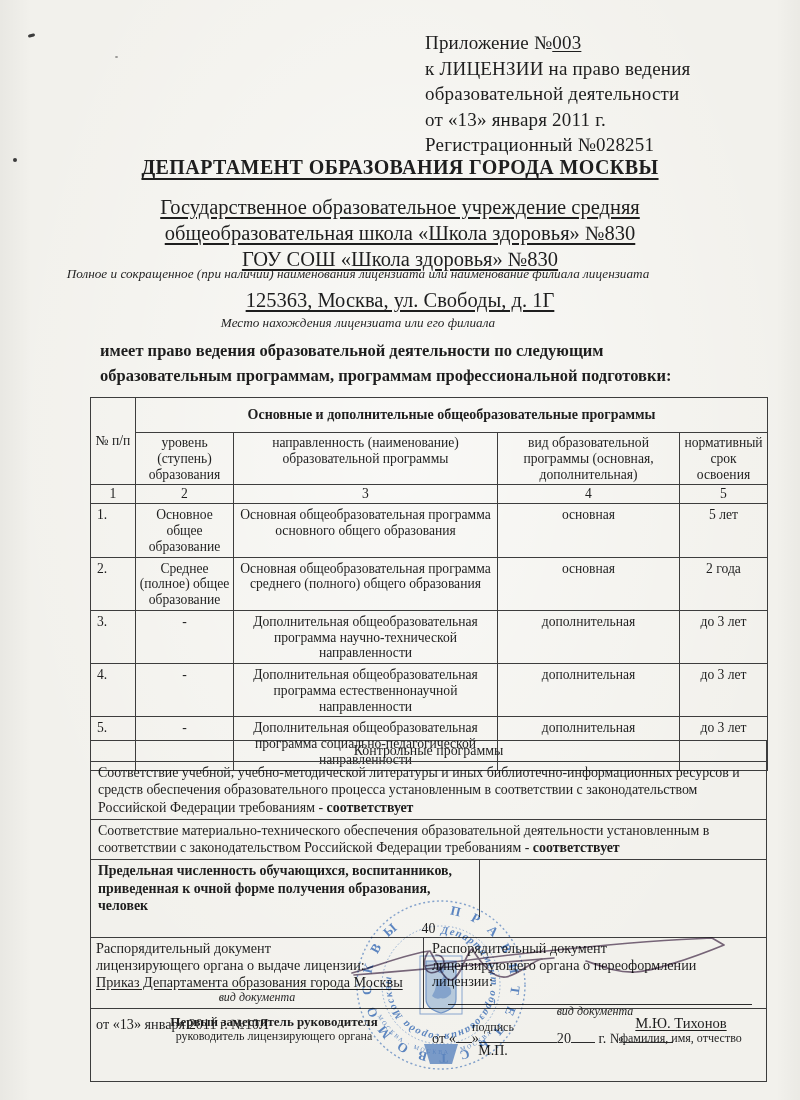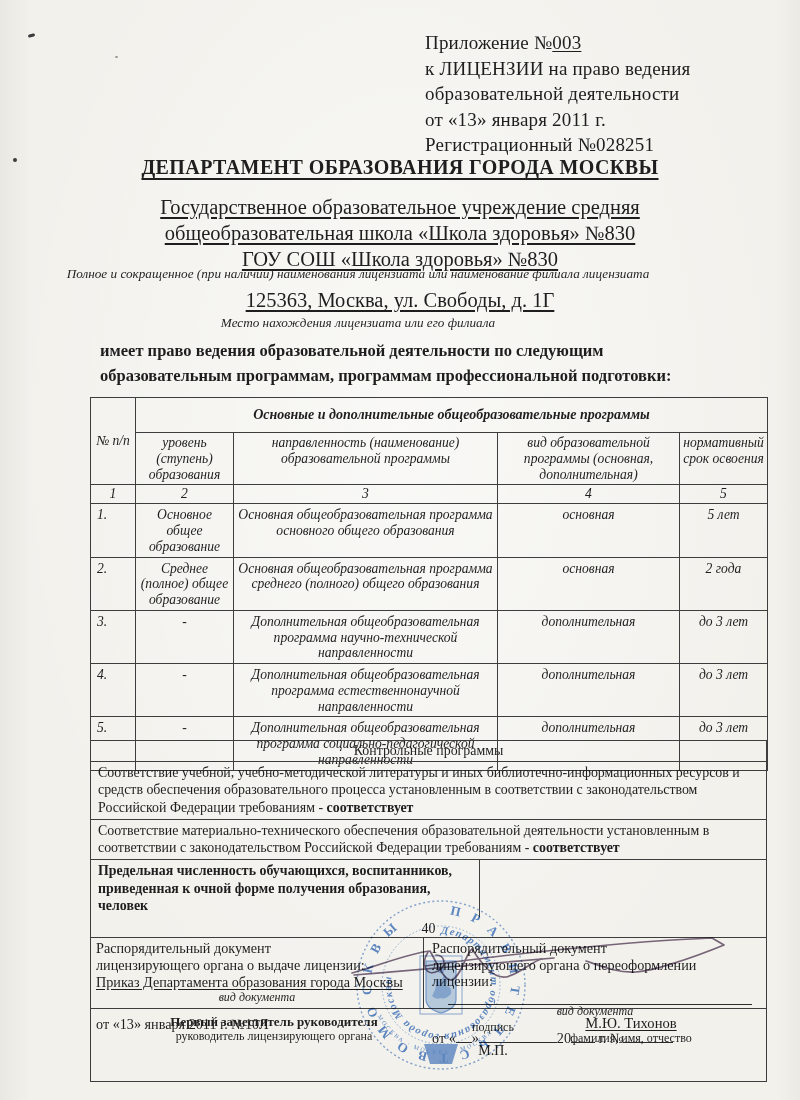--- a/index.html
+++ b/index.html
@@ -29,21 +29,21 @@
   .school div span{text-decoration:underline;text-underline-offset:3px;}
   .caption-italic{position:absolute;left:0;width:716px;text-align:center;font-style:italic;font-size:13.2px;color:#262626;}
   .addr{position:absolute;left:0;top:289px;width:800px;text-align:center;font-size:20.5px;}
   .addr span{text-decoration:underline;text-underline-offset:3px;}
 
   .intro{position:absolute;left:100px;top:338px;width:640px;font-weight:bold;font-size:16.5px;line-height:25px;}
 
   
   .t1{position:absolute;left:90px;top:397px;border-collapse:collapse;table-layout:fixed;width:677px;
       font-size:13.6px;line-height:1.16;}
-  .t1 td{border:1px solid #3d3d3d;text-align:center;vertical-align:top;padding:2px 3px;font-style:italic;}
+  .t1 td{border:1px solid #3d3d3d;text-align:center;vertical-align:top;padding:2px 3px;}
   .t1 .group-hdr td{vertical-align:middle;}
   .t1 .group-title{font-weight:bold;font-size:14px;height:30px;}
   .t1 .numhdr{vertical-align:middle;}
   .t1 .nums td{padding:1px 0;height:16px;}
   .t1 .data td{height:44px;padding-top:3px;}
   .t1 .data td.c-num{text-align:left;padding-left:6px;}
 
   
   .t2{position:absolute;left:90px;top:740px;width:675px;border:1px solid #3d3d3d;font-size:13.9px;line-height:1.24;}
   .t2 .row{border-bottom:1px solid #3d3d3d;}
@@ -64,21 +64,21 @@
   .blank-line{height:14px;border-bottom:1px solid #2c2c2c;margin:0 6px 0 16px;}
   .ul{display:inline-block;border-bottom:1px solid #2c2c2c;height:12px;vertical-align:baseline;}
   .w18{width:16px;} .w80{width:78px;} .w24{width:24px;} .w52{width:50px;}
 
   .t2-sign{position:relative;height:72px;}
   .sg-left{position:absolute;left:20px;top:5px;width:326px;text-align:center;}
   .sg-left .pos{font-weight:600;font-size:13px;text-underline-offset:2px;}
   .sg-small{font-size:12px;line-height:13px;color:#242424;}
   .sg-mid{position:absolute;left:342px;top:12px;width:120px;text-align:center;}
   .sg-mp{position:absolute;left:342px;top:33px;width:120px;text-align:center;font-size:14px;}
-  .sg-right{position:absolute;left:444px;top:5px;width:192px;text-align:center;}
+  .sg-right{position:absolute;left:494px;top:5px;width:192px;text-align:center;}
   .sg-right .nm{font-size:14.6px;text-decoration:underline;text-underline-offset:2px;}
 
   .stamp{position:absolute;left:348px;top:898px;width:186px;height:174px;
          mix-blend-mode:multiply;opacity:.88;pointer-events:none;}
   .sig-scribble{position:absolute;left:340px;top:925px;width:400px;height:70px;
          mix-blend-mode:multiply;opacity:.9;pointer-events:none;}
 </style>
 </head>
 <body>
 

